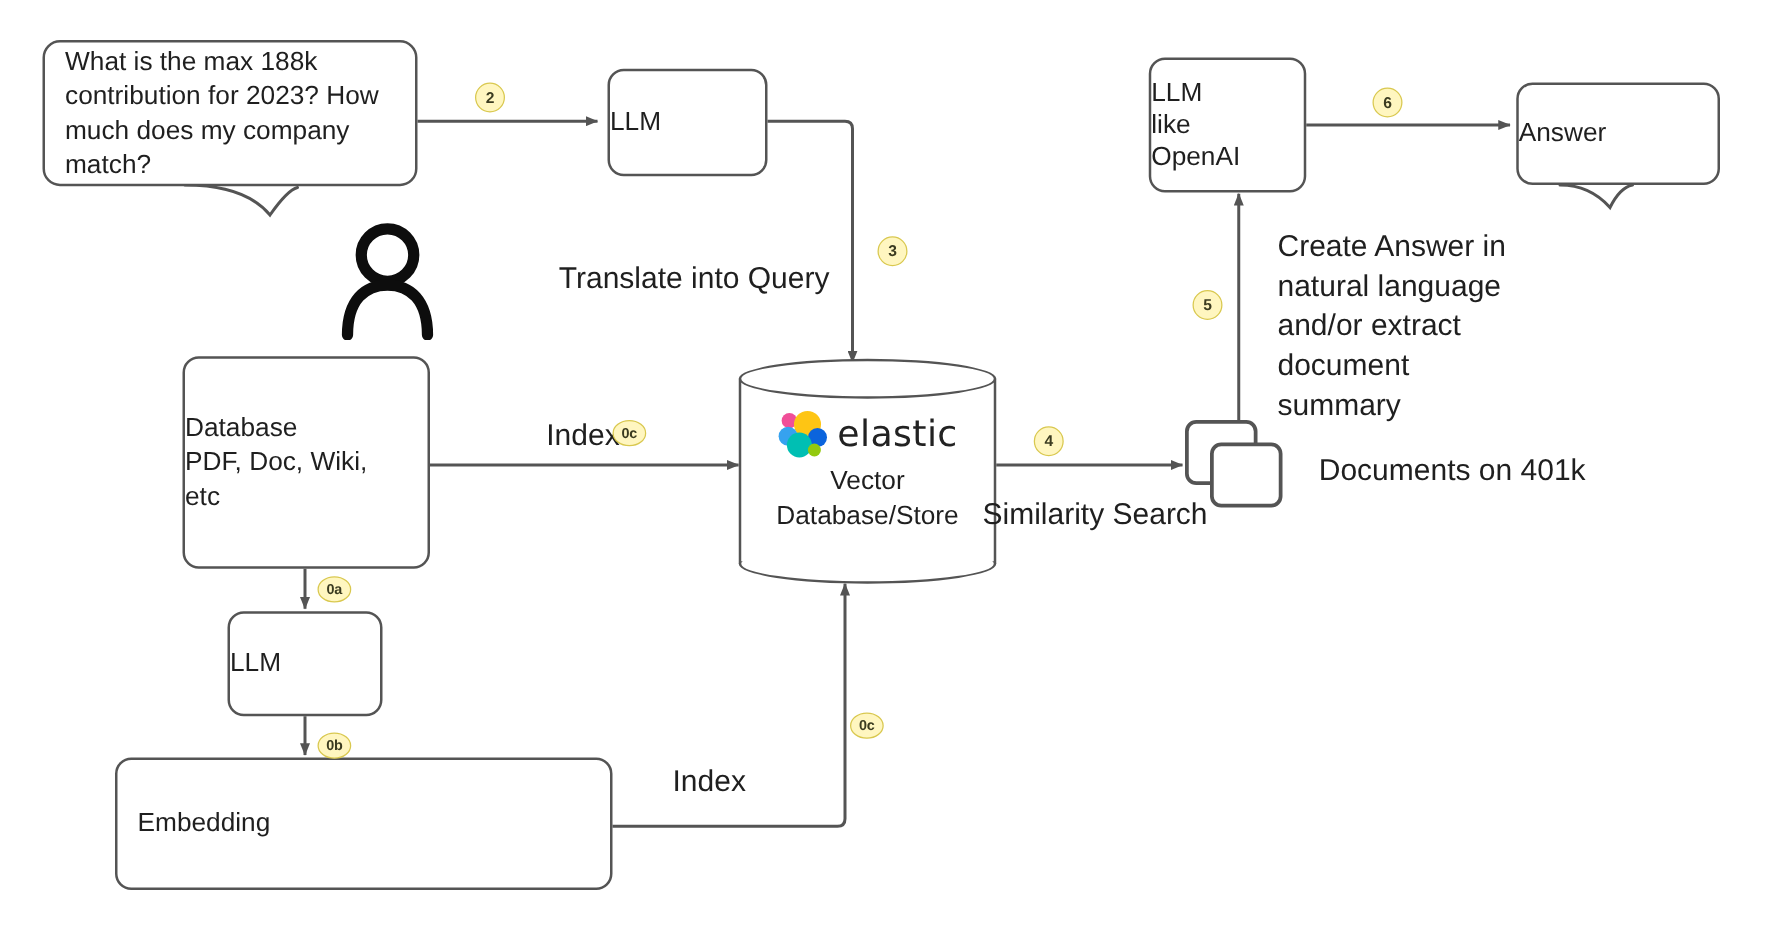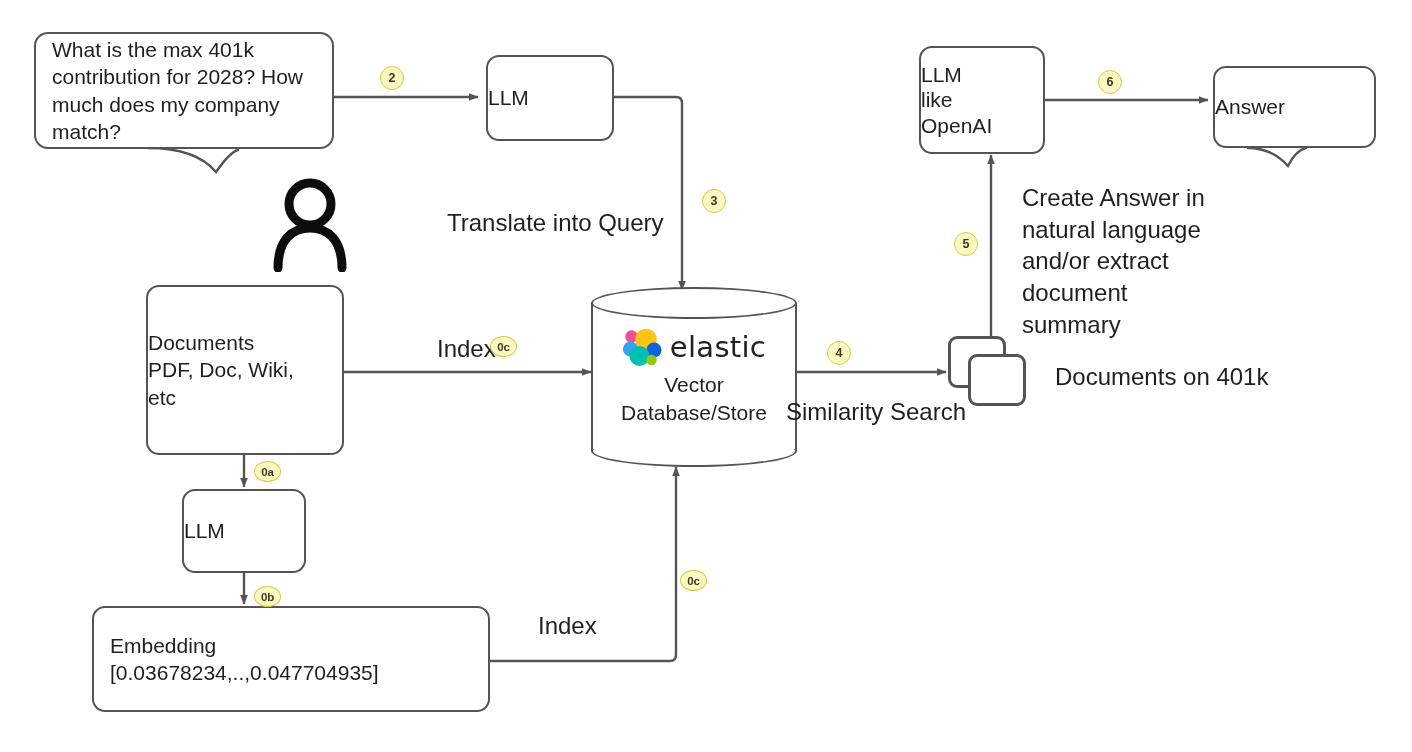--- a/index.html
+++ b/index.html
@@ -173,21 +173,21 @@
 
       <path d="M1045,100 L1208,100" marker-end="url(#arrow)"></path>
     </g>
 
     <path d="M148,148 Q196,148 216,172 Q230,152 238,150" fill="none" stroke="#545454" stroke-width="2.4" stroke-linecap="round"></path>
 
     <path d="M1248,148 Q1272,148 1288,166 Q1296,150 1306,148" fill="none" stroke="#545454" stroke-width="2.4" stroke-linecap="round"></path>
   </svg>
 
   <div class="node left-text" style="left:34px; top:32px; width:300px; height:117px; padding:10px 14px 10px 16px; justify-content:center; border-radius:14px;">
-    <span style="display:block; width:100%;">What is the max 401k contribution for 2028? How much does my company match?</span>
+    <span style="display:block; width:100%;">What is the max 188k contribution for 2023? How much does my company match?</span>
   </div>
 
   <div class="person" style="left:262px; top:176px; width:96px; height:96px;">
     <svg width="96" height="96" viewBox="0 0 96 96">
       <circle cx="48" cy="28" r="21" fill="none" stroke="#0d0d0d" stroke-width="9"></circle>
       <path d="M16,92 C16,64 30,52 48,52 C66,52 80,64 80,92" fill="none" stroke="#0d0d0d" stroke-width="9" stroke-linecap="round"></path>
     </svg>
   </div>
 
   <div class="node" style="left:486px; top:55px; width:128px; height:86px;">
@@ -198,32 +198,31 @@
     <span>LLM</span>
     <span>like</span>
     <span>OpenAI</span>
   </div>
 
   <div class="node" style="left:1213px; top:66px; width:163px; height:82px;">
     <span>Answer</span>
   </div>
 
   <div class="node" style="left:146px; top:285px; width:198px; height:170px;">
-    <span>Documents</span>
+    <span>Database</span>
     <span>PDF, Doc, Wiki,</span>
     <span>etc</span>
   </div>
 
   <div class="node" style="left:182px; top:489px; width:124px; height:84px;">
     <span>LLM</span>
   </div>
 
   <div class="node left-text" style="left:92px; top:606px; width:398px; height:106px; justify-content:center;">
     <span>Embedding</span>
-    <span>[0.03678234,..,0.047704935]</span>
   </div>
 
   <div class="cyl" style="left:591px; top:287px; width:206px; height:180px;">
     <div class="cyl-body"></div>
     <div class="cyl-bottom"></div>
     <div class="cyl-top"></div>
     <div class="cyl-inner">
       <div class="elastic-row">
         <span style="display:block; width:42px; height:40px;">
           <svg width="42" height="40" viewBox="0 0 42 40">

